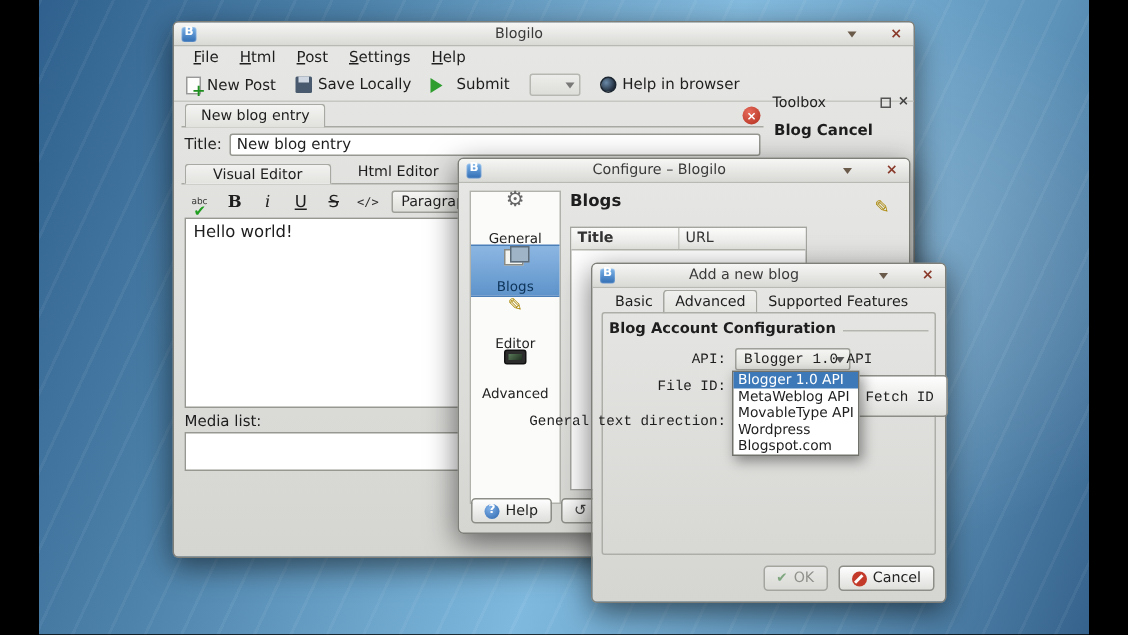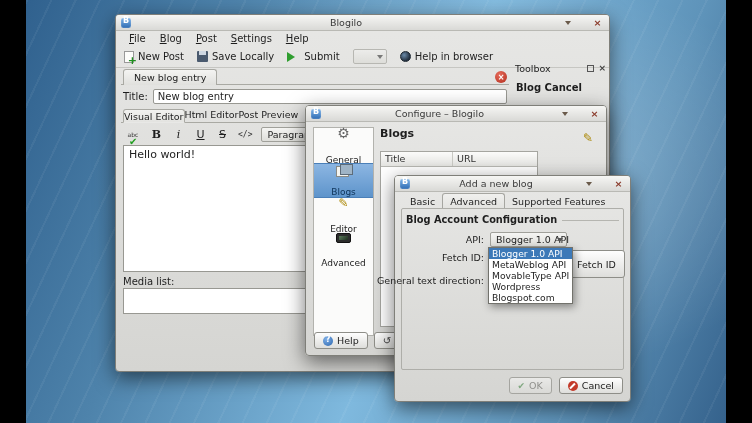--- a/index.html
+++ b/index.html
@@ -53,21 +53,21 @@
 
   
   #main-win { left:115px; top:14px; width:495px; height:358px; z-index:10; }
   .menubar { position:absolute; top:16px; left:0; right:0; height:15px;
     display:flex; align-items:center; padding-left:6px; font-size:10px; }
   .menu-item { display:inline-block; padding:0 7px; }
   .menu-item::first-letter { text-decoration:underline; }
   .toolbar { position:absolute; top:31px; left:0; right:0; height:22px;
     display:flex; align-items:center; padding-left:8px; gap:13px;
     border-bottom:1px solid #c6c6c2; font-size:10px; }
-  .tb-btn { display:flex; align-items:center; gap:4px; }
+  .tb-btn { display:flex; align-items:flex-end; gap:4px; }
   .icon-newpost { width:10px; height:12px; background:#fdfdfb; border:1px solid #999; position:relative; flex:none; }
   .icon-newpost::after { content:"+"; position:absolute; right:-4px; bottom:-4px; color:#1e8f1e;
     font-weight:bold; font-size:11px; line-height:10px; }
   .icon-save { width:11px; height:11px; background:#4a5a6e; border-radius:1px; position:relative; flex:none; }
   .icon-save::after { content:""; position:absolute; left:2px; top:0; width:7px; height:4px; background:#cfd8e2; }
   .icon-submit { width:0; height:0; border:5px solid transparent; border-left:8px solid #2f9e2f; flex:none; }
   .icon-globe { width:11px; height:11px; border-radius:50%; flex:none;
     background:radial-gradient(circle at 35% 35%, #6a8aa8, #23303f 70%); border:1px solid #1c2630; }
   .combo-mini { width:34px; height:15px; background:linear-gradient(#efefed,#dbdbd7);
     border:1px solid #a8a8a2; border-radius:2px; position:relative; opacity:.75; }
@@ -80,21 +80,21 @@
     border-radius:3px 3px 0 0; }
   .tab-close { position:absolute; right:2px; top:2px; width:12px; height:12px; border-radius:6px;
     background:radial-gradient(circle at 35% 30%, #e66a5a, #b22e1e);
     display:flex; align-items:center; justify-content:center; color:#fff; font-size:8px; font-weight:bold; }
   .title-row { position:absolute; top:19px; left:2px; right:2px; height:16px;
     display:flex; align-items:center; gap:5px; font-size:10px; }
   .text-input { flex:1; height:15px; background:#fff; border:1px solid #989892; border-radius:2px;
     padding:0 4px; font-size:10px; line-height:13px; }
   .edtabs { position:absolute; top:39px; left:0; right:0; height:15px; display:flex; align-items:flex-end;
     padding-left:2px; border-bottom:1px solid #a9a9a3; font-size:9.5px; }
-  .edtab { padding:0 0; height:14px; line-height:14px; }
+  .edtab { padding:0 18px; height:14px; line-height:14px; }
   .edtab.active { background:linear-gradient(#f2f2f0,#e3e3e0); border:1px solid #a9a9a3;
     border-bottom:1px solid #e8e8e6; border-radius:3px 3px 0 0; margin-bottom:-1px; }
   .fmtbar { position:absolute; top:56px; left:4px; right:2px; height:19px;
     display:flex; align-items:center; gap:9px; font-size:11px; }
   .fmt { min-width:13px; text-align:center; }
   .fmt-spell { position:relative; width:16px; }
   .spell-txt { display:block; font-size:6px; line-height:6px; color:#333; text-align:center; }
   .fmt-spell::after { content:"✔"; position:absolute; left:4px; top:4px; color:#1f9e1f; font-size:10px; }
   .fmt-bold { font-family:"DejaVu Serif", serif; font-weight:bold; }
   .fmt-italic { font-family:"DejaVu Serif", serif; font-style:italic; }
@@ -135,41 +135,41 @@
   .icon-monitor::after { content:""; position:absolute; left:2px; top:2px; right:2px; bottom:2px;
     background:linear-gradient(135deg,#5a7a5a,#1e2e1e); }
   .config-panel { position:absolute; left:74px; top:21px; right:7px; bottom:28px; }
   .panel-title { font-size:11px; font-weight:bold; }
   .edit-btn { position:absolute; right:2px; top:0; width:18px; height:18px;
     display:flex; align-items:center; justify-content:center; }
   .blog-table { position:absolute; left:0; top:24px; width:158px; bottom:0;
     background:#fff; border:1px solid #a5a5a0; }
   .thead { display:flex; height:15px; background:linear-gradient(#fbfbfa,#e4e4e1);
     border-bottom:1px solid #b7b7b2; font-size:9.5px; color:#333; }
-  .th { padding:1px 4px; } .th1 { width:72px; border-right:1px solid #c9c9c4; } .th2 { flex:1; }
+  .th { padding:1px 4px; } .th1 { width:72px; border-right:1px solid #c9c9c4;font-weight:bold; } .th2 { flex:1; }
   .config-bottom { position:absolute; left:8px; bottom:6px; display:flex; gap:6px; }
   .icon-help { width:10px; height:10px; border-radius:50%; flex:none;
     background:radial-gradient(circle at 35% 30%, #7fb0e8, #2d66ad); position:relative; }
   .icon-help::after { content:"?"; position:absolute; left:0; right:0; top:-1px; text-align:center;
     color:#fff; font-size:8px; font-weight:bold; }
   .icon-defaults::before { content:"↺"; font-size:10px; color:#444; }
 
   
   #add-win { left:394px; top:175px; width:237px; height:227px; z-index:30; }
   .addtabs { position:absolute; top:17px; left:8px; height:16px; display:flex; font-size:9.5px; }
   .addtab { padding:0 7px; height:15px; line-height:15px; margin-top:1px; }
   .addtab.active { background:linear-gradient(#f0f0ee,#e2e2df); border:1px solid #a6a6a1; border-bottom:none;
     border-radius:3px 3px 0 0; margin-top:0; height:16px; }
   .add-frame { position:absolute; left:6px; right:6px; top:32px; bottom:31px;
     border:1px solid #aeaea9; border-radius:2px; }
   .section-row { position:absolute; left:4px; right:4px; top:4px; height:13px;
     display:flex; align-items:center; gap:5px; }
   .section-title { font-size:9.8px; font-weight:bold; white-space:nowrap; }
   .hrule { flex:1; height:1px; background:#b5b5b0; margin-top:1px; }
-  .af-row { position:absolute; left:0; right:0; height:16px; }
+  .af-row { position:absolute; left:0; right:0; height:16px;font-family:Liberation Mono, monospace; }
   .row-api { top:23px; } .row-id { top:41px; } .row-dir { top:64px; }
   .af-label { position:absolute; right:139px; top:2px; font-size:9.5px; white-space:nowrap; }
   .af-combo { position:absolute; left:88px; top:0; width:77px; height:15px; }
   .af-input { position:absolute; left:88px; top:0; width:74px; height:15px; background:#fff;
     border:1px solid #98989 2; border:1px solid #989892; border-radius:2px; }
   .fetch-btn { position:absolute; left:166px; top:0; height:28px; }
   .api-popup { position:absolute; left:93px; top:71px; width:85px; background:#fff;
     border:1px solid #72726c; box-shadow:2px 3px 8px rgba(0,0,0,.4); z-index:5; }
   .api-item { height:11px; line-height:11px; font-size:9.2px; padding:0 3px;
     white-space:nowrap; overflow:hidden; }
@@ -192,21 +192,21 @@
     <span class="wtitle">Blogilo</span>
     <span class="win-btn">
         <span class="tri-down"></span>
       </span>
     <span class="win-btn">
         <span class="close-x">×</span>
       </span>
   </div>
   <div class="menubar">
     <span class="menu-item">File</span>
-    <span class="menu-item">Blog</span>
+    <span class="menu-item">Html</span>
     <span class="menu-item">Post</span>
     <span class="menu-item">Settings</span>
     <span class="menu-item">Help</span>
   </div>
   <div class="toolbar">
     <span class="tb-btn">
       <span class="icon-newpost"></span>
       <span>New Post</span>
     </span>
     <span class="tb-btn">
@@ -348,21 +348,21 @@
       <span class="hrule"></span>
     </div>
     <div class="af-row row-api">
       <span class="af-label">API:</span>
       <span class="combo af-combo">
         <span>Blogger 1.0 API</span>
         <span class="combo-arrow"></span>
       </span>
     </div>
     <div class="af-row row-id">
-      <span class="af-label">Fetch ID:</span>
+      <span class="af-label">File ID:</span>
       <span class="af-input"></span>
       <span class="btn fetch-btn">
         <span>Fetch ID</span>
       </span>
     </div>
     <div class="af-row row-dir">
       <span class="af-label">General text direction:</span>
     </div>
   </div>
   <div class="api-popup">

